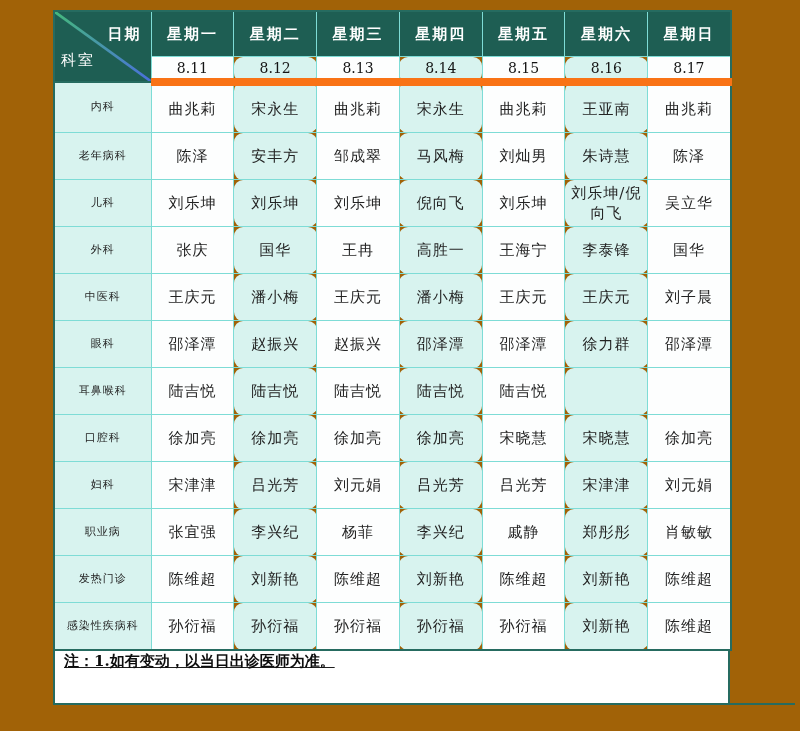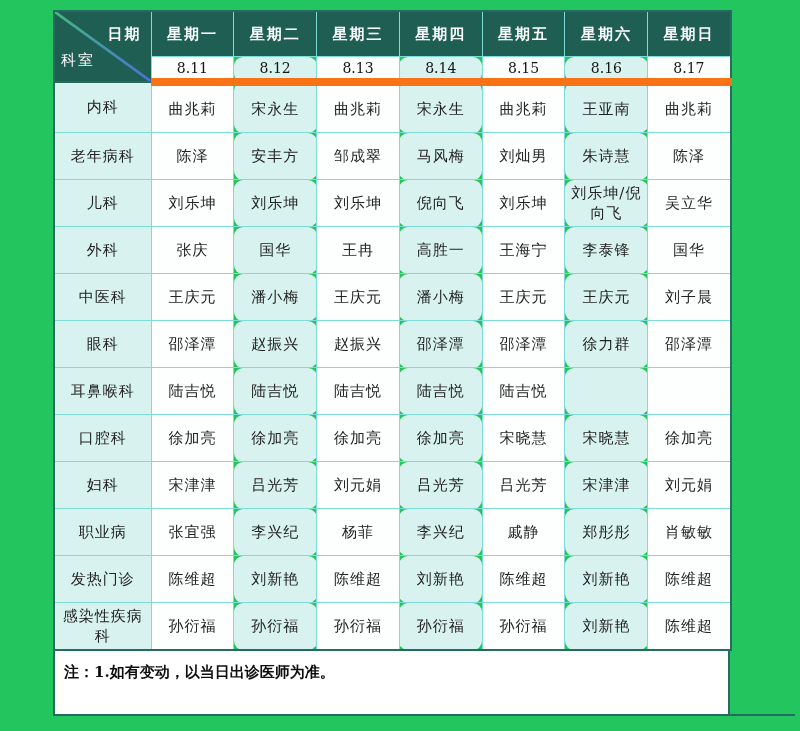--- a/index.html
+++ b/index.html
@@ -1,21 +1,21 @@
 <!DOCTYPE html>
 <html><head>
 <meta charset="utf-8">
 <style>
   html,body{margin:0;padding:0;}
   body{
     width:800px;height:731px;background:#ffffff;
     font-family:"DejaVu Serif","Liberation Serif",serif;
     color:#1f1f1f;overflow:hidden;
   }
-  .sheet{position:relative;width:800px;height:731px;background:#22c55e;}
+  .sheet{position:relative;width:800px;height:731px;background:#a16207;}
   .content{position:absolute;left:53px;top:10px;width:677px;}
 
   table.sched{
     border-collapse:collapse;table-layout:fixed;width:677px;
     border:2px solid #266b60;
   }
   .sched th,.sched td{
     border:1.5px solid #7edcd6;
     text-align:center;vertical-align:middle;
     padding:0;overflow:hidden;
@@ -28,21 +28,21 @@
   .sched tr.dates td{
     height:21px;font-size:14px;color:#141414;
     border-bottom:8px solid #f97316;
     background:#fdfefe;
   }
   .sched tbody td{
     height:46px;font-size:15px;color:#232323;
     background:#fdfefe;line-height:1.35;letter-spacing:1px;
   }
   .sched td.shade,.sched tr.dates td.shade{background:#d8f3ef;border-radius:9px;}
-  .sched tbody td.dept{background:#d8f3ef;font-size:15px;letter-spacing:1px;}
+  .sched tbody td.dept{background:#d8f3ef;font-size:11px;letter-spacing:1px;}
 
   th.corner{
     position:relative;background:#1e5e53;padding:0;
     border-bottom:2px solid #266b60;
   }
   th.corner svg.diag{position:absolute;left:0;top:0;width:100%;height:100%;display:block;}
   th.corner .lbl-top{
     position:absolute;top:13px;right:9px;color:#ffffff;
     font-size:15px;font-weight:bold;letter-spacing:2px;
   }
@@ -51,21 +51,21 @@
     font-size:15px;font-weight:normal;letter-spacing:2px;
   }
 
   .notes-box{
     position:relative;
     width:673px;height:52px;
     border-left:2px solid #266b60;
     border-right:2px solid #266b60;
     border-bottom:2px solid #266b60;
     background:#ffffff;
-    padding-top:11px;
+    text-decoration:underline;
   }
   .notes-box .note-line{
     font-size:15px;font-weight:bold;color:#0d0d0d;
     line-height:1.45;padding-left:9px;white-space:pre;
   }
   .notes-box .note-line.second{padding-left:40px;}
   .bottom-ext{
     position:absolute;right:-67px;bottom:-2px;width:67px;height:2px;
     background:#266b60;
   }

